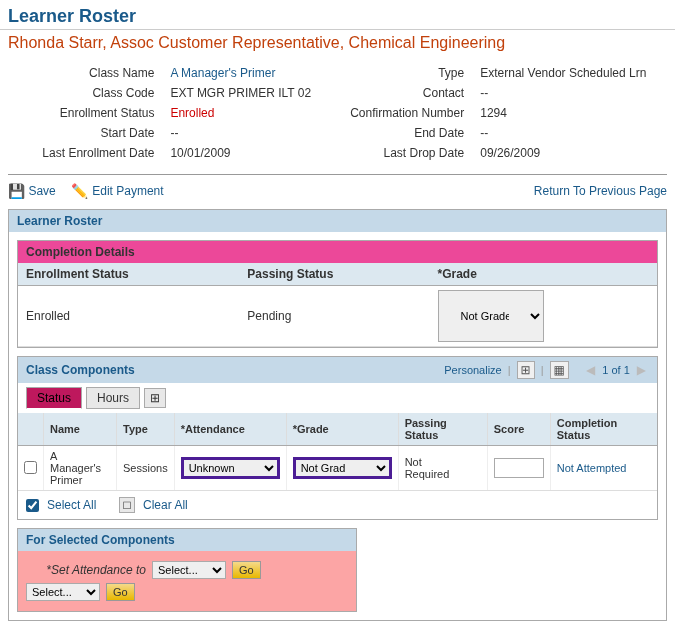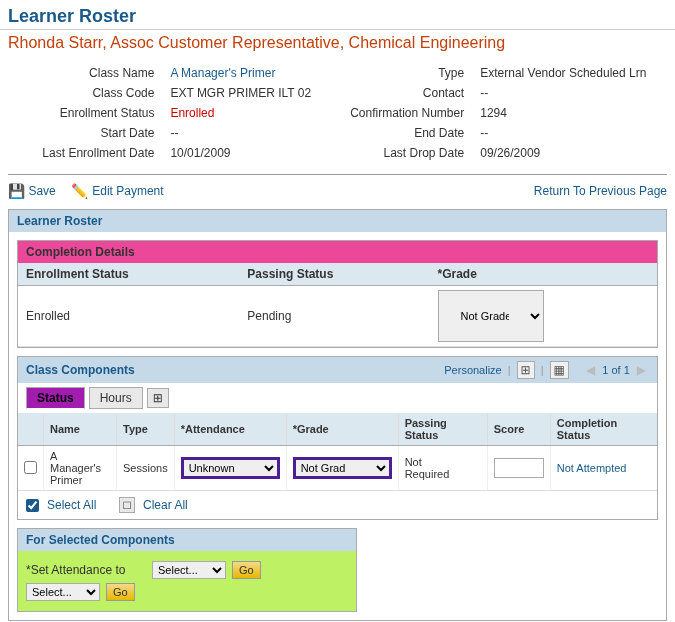--- a/index.html
+++ b/index.html
@@ -39,40 +39,40 @@
 
     .components-section { border: 1px solid #aaa; margin: 8px; background: #fff; }
     .components-header { background: #c5d9e8; display: flex; align-items: center; padding: 4px 8px; }
     .components-title { color: #1a5a8a; font-weight: bold; font-size: 12px; flex: 1; }
     .personalize-area { display: flex; align-items: center; gap: 4px; font-size: 11px; color: #1a5a8a; }
     .nav-btn { background: none; border: none; cursor: pointer; color: #555; font-size: 12px; padding: 1px 3px; }
     .nav-btn:disabled { color: #bbb; }
 
     .tabs-bar { display: flex; align-items: center; padding: 4px 8px; gap: 4px; }
     .tab { border: 1px solid #aaa; padding: 3px 10px; cursor: pointer; font-size: 12px; background: #e8e8e8; color: #333; }
-    .tab.active { background: #a21caf; border-bottom-color: #fff; font-weight: bold; color: #000; }
+    .tab.active { background: #be185d; border-bottom-color: #fff; font-weight: normal; color: #000; }
     .tab-icon { border: 1px solid #aaa; padding: 2px 5px; background: #e8e8e8; cursor: pointer; }
 
     .components-table { width: 100%; border-collapse: collapse; margin: 0; }
     .components-table th { background: #dce8f0; border-bottom: 1px solid #aaa; border-right: 1px solid #ddd; padding: 4px 6px; text-align: left; font-size: 11px; font-weight: bold; color: #333; }
     .components-table td { padding: 4px 6px; font-size: 11px; border-bottom: 1px solid #ddd; border-right: 1px solid #eee; vertical-align: middle; }
     .components-table td:last-child, .components-table th:last-child { border-right: none; }
 
     .small-select { border: 3px solid #4c1d95; font-size: 11px; padding: 1px; width: 99px; }
     .score-input { border: 1px solid #aaa; font-size: 11px; padding: 1px; width: 50px; height: 20px; }
     .checkbox-cell { width: 20px; }
     input[type="checkbox"] { cursor: pointer; }
 
     .select-row { display: flex; align-items: center; padding: 6px 8px; gap: 8px; }
 
-    .for-selected-section { border: 1px solid #aaa; margin: 8px; background: #bef264; width: 340px; }
+    .for-selected-section { border: 1px solid #aaa; margin: 8px; background: #fca5a5; width: 340px; }
     .for-selected-header { background: #c5d9e8; color: #1a5a8a; font-weight: bold; padding: 4px 8px; font-size: 12px; }
     .for-selected-body { padding: 6px 8px; }
     .for-row { display: flex; align-items: center; gap: 6px; margin: 4px 0; }
-    .for-row-label { color: #333; font-size: 12px; text-align: left; min-width: 120px; }
+    .for-row-label { color: #333; font-size: 12px; text-align: right; min-width: 120px; font-style: italic; }
     .for-select { border: 1px solid #aaa; font-size: 11px; padding: 1px; width: 74px; }
     .go-btn { background: linear-gradient(to bottom, #f5d98a, #e8b800); border: 1px solid #999; font-size: 11px; padding: 2px 6px; cursor: pointer; color: #333; }
 
     .not-required { color: #333; }
     .not-attempted { color: #1a5a8a; }
 
     .pipe { color: #999; margin: 0 2px; }
     .small-icon { font-size: 12px; cursor: pointer; color: #555; border: 1px solid #aaa; padding: 1px 3px; background: #f0f0f0; }
   </style>
 </head>

